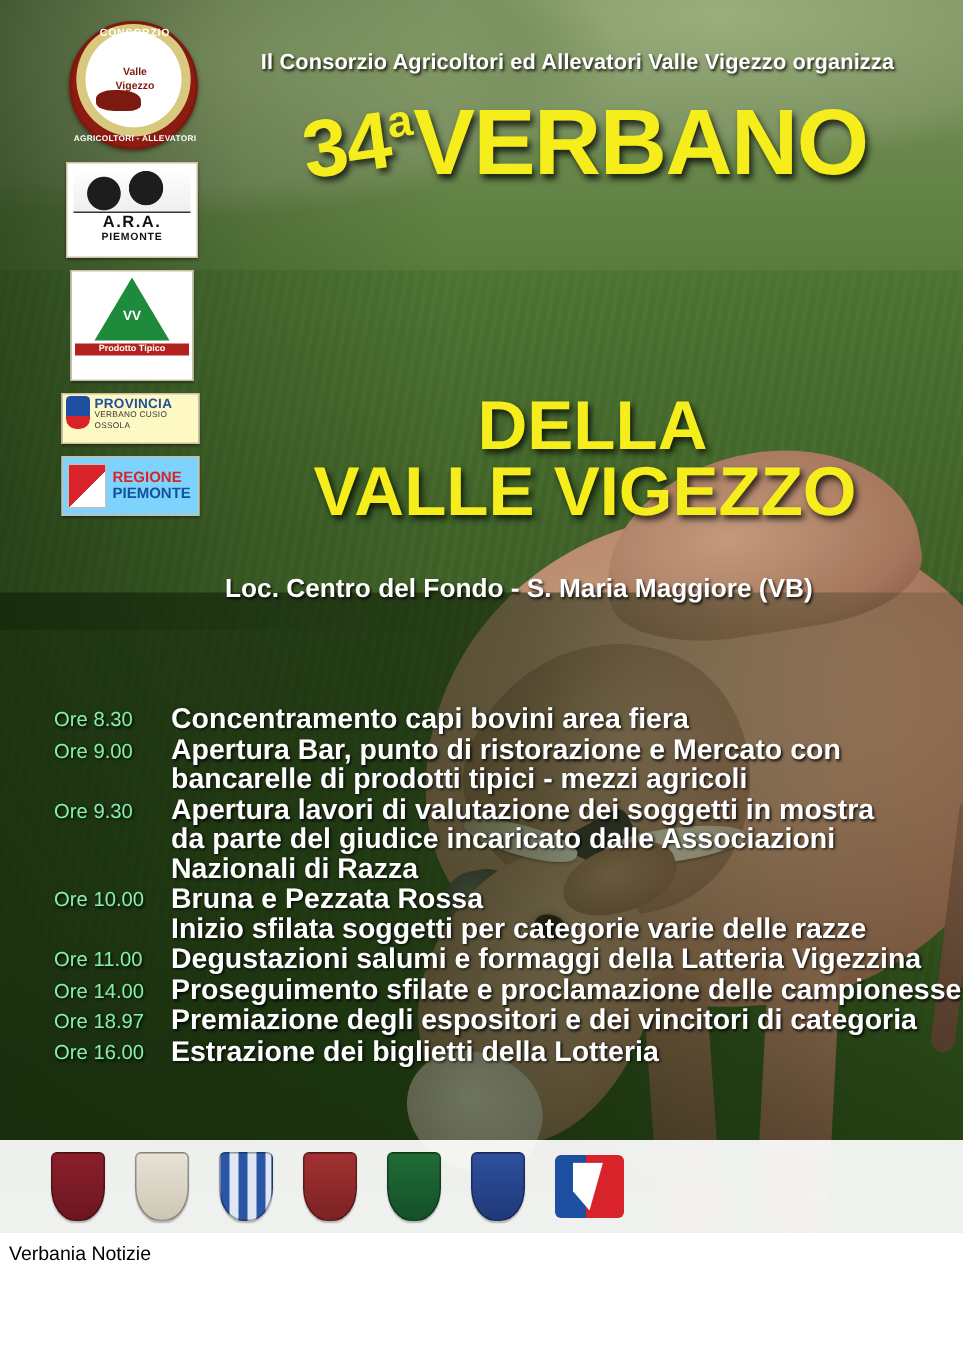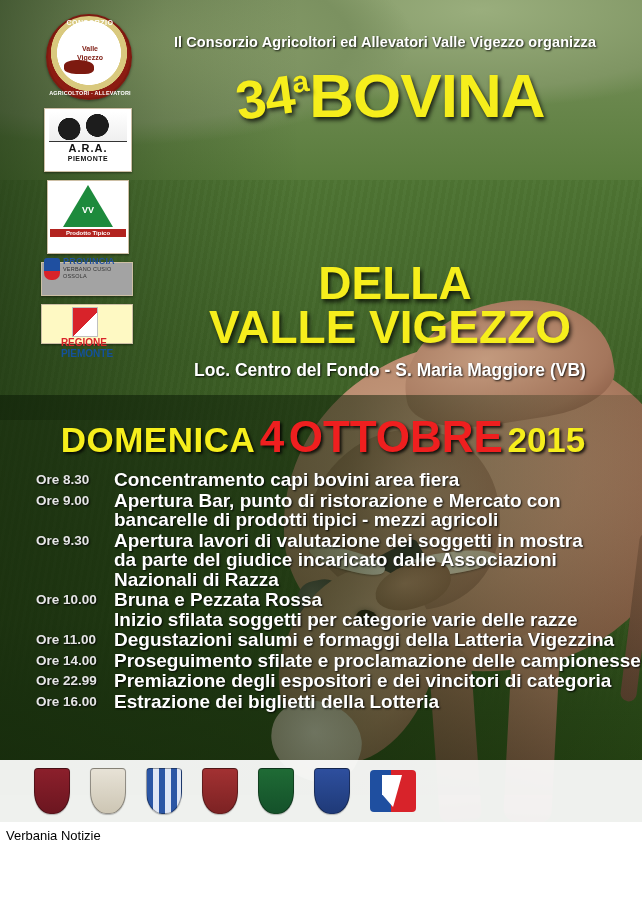--- a/index.html
+++ b/index.html
@@ -315,49 +315,48 @@
     color: #fff;
     font-size: 6px;
     font-weight: bold;
     padding: 1px 0;
     margin: 2px 2px 0 2px;
   }
 
   .logo-provincia {
     width: 92px; height: 34px;
     margin-left: 3px;
-    background: #a3a3a3;
+    background: #fef9c3;
     border: 1px solid #cdbfa5;
     box-shadow: 0 1px 2px rgba(0,0,0,.45);
     display: flex;
-    align-items: flex-end;
-    padding: 15px 2px;
+    align-items: flex-start;
+    padding: 1px 2px;
     box-sizing: border-box;
   }
   .logo-provincia .pv-shield {
     width: 16px; height: 22px;
     background: linear-gradient(#1f4fa0 60%, #d8232a 60%);
     border-radius: 3px 3px 7px 7px;
     margin-right: 3px;
     flex: none;
   }
   .logo-provincia .pv-t1 { font-size: 9px; font-weight: bold; color: #1f4fa0; line-height: 10px; letter-spacing: .2px; }
   .logo-provincia .pv-t2 { font-size: 5.5px; color: #333; line-height: 7px; letter-spacing: .2px; }
 
   .logo-regione {
     width: 92px; height: 40px;
     margin-left: 3px;
-    background: #fef9c3;
+    background: #7dd3fc;
     border: 1px solid #cdbfa5;
     box-shadow: 0 1px 2px rgba(0,0,0,.45);
     display: flex;
     align-items: center;
     padding: 2px 3px;
     box-sizing: border-box;
-    flex-direction: column;
   }
   .logo-regione .rg-mark {
     width: 24px; height: 28px;
     background: linear-gradient(135deg, #d8232a 0 55%, #ffffff 55% 100%);
     border: 1px solid #c0c0c0;
     margin-right: 4px;
     flex: none;
   }
   .logo-regione .rg-t1 { font-size: 10px; font-weight: bold; color: #d8232a; line-height: 11px; }
   .logo-regione .rg-t2 { font-size: 10px; font-weight: bold; color: #13519b; line-height: 11px; }
@@ -418,23 +417,22 @@
     left: 150px; top: 300px;
     width: 480px;
     text-align: center;
     color: #f6ee1c;
     font-size: 46px;
     font-weight: bold;
     text-shadow: 2px 3px 4px rgba(0,0,0,.75);
   }
   .venue {
     position: absolute;
-    left: 150px; top: 360px;
+    left: 150px; top: 382px;
     width: 480px;
-    text-align: center;
     color: #ffffff;
     font-size: 17.5px;
     font-weight: bold;
     text-shadow: 1px 1px 2px rgba(0,0,0,.85);
   }
 
   
   .date-line {
     position: absolute;
     left: 28px; top: 412px;
@@ -476,23 +474,23 @@
     width: 580px;
   }
   .sched-row {
     display: flex;
     align-items: flex-start;
     margin-bottom: 1px;
   }
   .sched-time {
     flex: none;
     width: 78px;
-    color: #e5e5e5;
+    color: #86efac;
     font-size: 13.5px;
-    font-weight: bold;
+    font-weight: normal;
     text-shadow: 1px 1px 2px rgba(0,0,0,.9);
     line-height: 19.5px;
     white-space: nowrap;
   }
   .sched-desc {
     color: #ffffff;
     font-size: 19px;
     font-weight: bold;
     line-height: 19.5px;
     text-shadow: 1px 1px 2px rgba(0,0,0,.9);
@@ -626,34 +624,28 @@
           <div class="rg-t2">PIEMONTE</div>
         </div>
       </div>
     </div>
 
   </div>
 
   <div class="organizer">Il Consorzio Agricoltori ed Allevatori Valle Vigezzo organizza</div>
 
   <div class="title-1">
-    <span class="ord"><span>34</span><sup>a</sup></span><span>BOVINA</span>
+    <span class="ord"><span>34</span><sup>a</sup></span><span>VERBANO</span>
   </div>
 
   <div class="title-3">DELLA</div>
   <div class="title-4">VALLE VIGEZZO</div>
 
   <div class="venue">Loc. Centro del Fondo - S. Maria Maggiore (VB)</div>
 
-  <div class="date-line">
-    <span class="d-word">DOMENICA</span>
-    <span class="d-num">4</span>
-    <span class="d-month">OTTOBRE</span>
-    <span class="d-year">2015</span>
-  </div>
 
   <div class="schedule">
 
     <div class="sched-row">
       <div class="sched-time">Ore 8.30</div>
       <div class="sched-desc">
         <div>Concentramento capi bovini area fiera</div>
       </div>
     </div>
 
@@ -691,21 +683,21 @@
 
 
     <div class="sched-row">
       <div class="sched-time">Ore 14.00</div>
       <div class="sched-desc">
         <div>Proseguimento sfilate e proclamazione delle campionesse</div>
       </div>
     </div>
 
     <div class="sched-row">
-      <div class="sched-time">Ore 22.99</div>
+      <div class="sched-time">Ore 18.97</div>
       <div class="sched-desc">
         <div>Premiazione degli espositori e dei vincitori di categoria</div>
       </div>
     </div>
 
     <div class="sched-row">
       <div class="sched-time">Ore 16.00</div>
       <div class="sched-desc">
         <div>Estrazione dei biglietti della Lotteria</div>
       </div>

